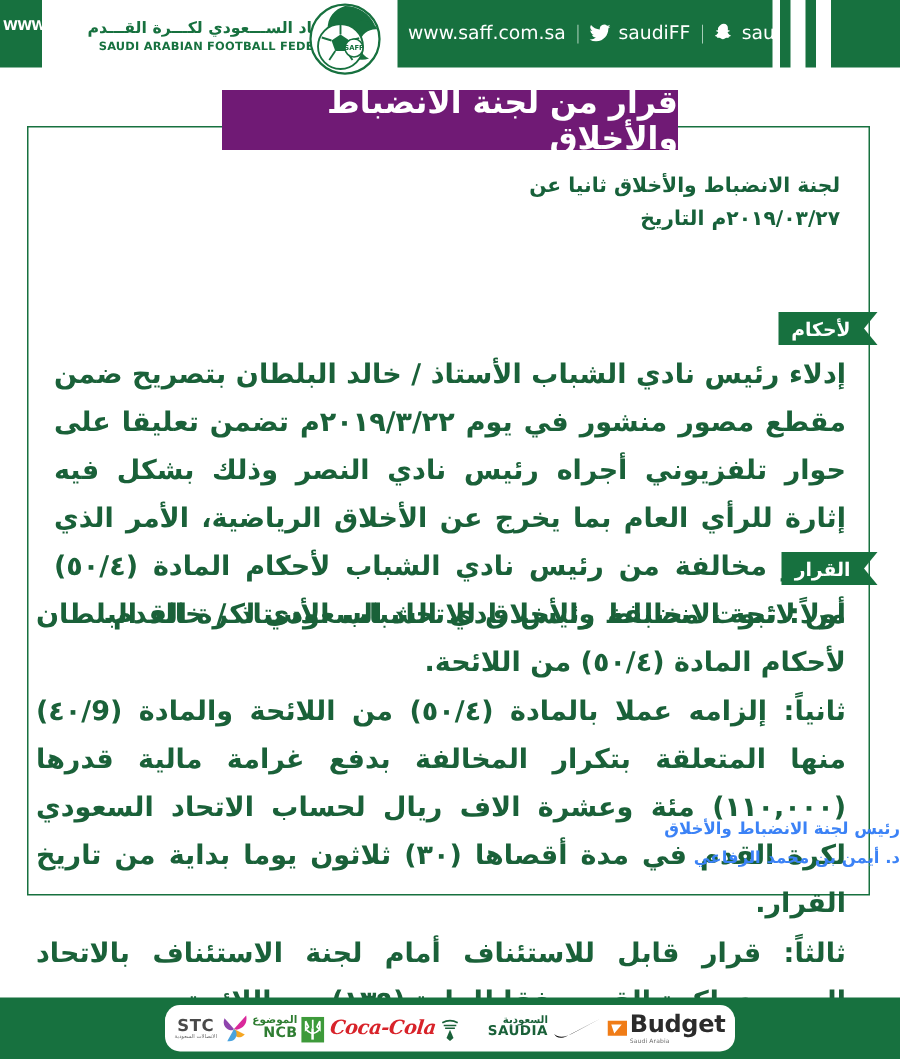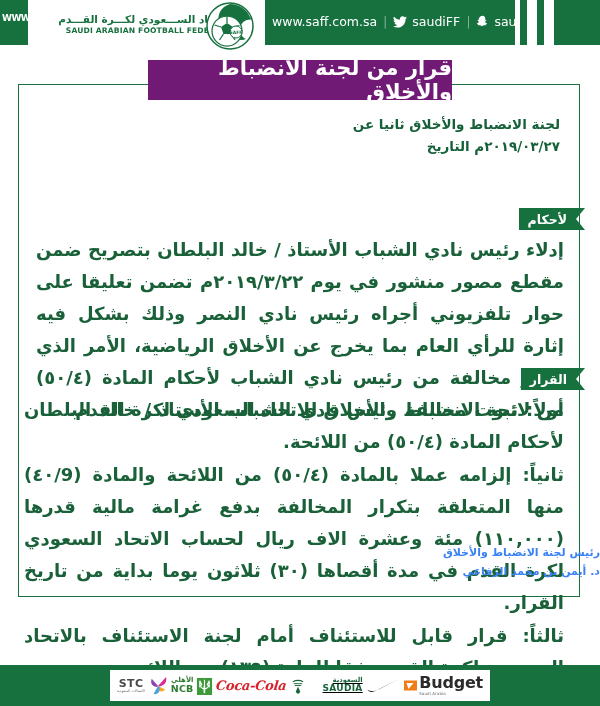--- a/index.html
+++ b/index.html
@@ -256,20 +256,21 @@
     top: 5px;
     width: 380px;
     height: 31px;
     background: #ffffff;
     display: flex;
     align-items: center;
     justify-content: space-around;
     direction: ltr;
     padding: 0 5px;
     box-sizing: border-box;
+    border-radius: 10px;
   }
   .sp {
     display: flex;
     align-items: center;
     justify-content: center;
     height: 100%;
   }
   .sp-stc { flex-direction: column; line-height: 1; }
   .sp-stc .t1 { font-size: 11px; font-weight: bold; color: #4a4a4a; letter-spacing: 0.4px; }
   .sp-stc .t2 { font-size: 3.6px; color: #6b6b6b; letter-spacing: 0.2px; margin-top: 1px; }
@@ -282,21 +283,21 @@
   .sp-cola .cola {
     font-family: "DejaVu Serif", "Liberation Serif", serif;
     font-size: 13px;
     font-style: italic;
     font-weight: bold;
     color: #d8232a;
     letter-spacing: -0.3px;
     transform: skewX(-6deg);
   }
 
-  .sp-saudia { flex-direction: row; align-items: center; gap: 18px; text-decoration: underline; }
+  .sp-saudia { flex-direction: row; align-items: center; gap: 18px; }
   .sp-saudia .sv-txt { display: flex; flex-direction: column; line-height: 1.05; align-items: flex-end; }
   .sp-saudia .ar { font-size: 6.8px; color: #1a6139; font-weight: bold; direction: rtl; }
   .sp-saudia .en { font-size: 9px; color: #1a6139; font-weight: bold; letter-spacing: 0.3px; }
 
   .sp-budget { flex-direction: row; align-items: center; gap: 2px; }
   .sp-budget .bd-txt { display: flex; flex-direction: column; line-height: 1.05; align-items: flex-start; }
   .sp-budget .en { font-size: 16px; color: #2b2b2b; font-weight: bold; letter-spacing: -0.2px; }
   .sp-budget .sub { font-size: 4px; color: #6b6b6b; letter-spacing: 0.1px; }
 </style>
 </head>
@@ -401,21 +402,21 @@
       <svg width="18" height="20" viewBox="0 0 40 44">
         <path d="M20 22 L38 2 C40 12 36 20 24 23 Z" fill="#d9289a"></path>
         <path d="M20 22 L36 30 C28 38 20 34 19 25 Z" fill="#f5a623"></path>
         <path d="M20 22 L6 6 C2 16 8 24 18 24 Z" fill="#8e44ad"></path>
         <path d="M20 22 L10 40 C20 42 26 34 23 25 Z" fill="#4aa3df"></path>
       </svg>
     </div>
 
     <div class="sp sp-ncb">
       <span class="ncb-txt">
-        <span class="ar">الأهلي</span>
+        <span class="ar">الموضوع</span>
         <span class="en">NCB</span>
       </span>
       <svg width="17" height="20" viewBox="0 0 36 42">
         <rect x="2" y="4" width="32" height="36" fill="#3d9a3a"></rect>
         <path d="M8 10 l4 8 l-4 4 Z M18 8 l0 12 M28 10 l-4 8 l4 4 Z" stroke="#ffffff" stroke-width="2.4" fill="none"></path>
         <path d="M9 22 q9 10 18 0" stroke="#ffffff" stroke-width="2.4" fill="none"></path>
         <rect x="16" y="20" width="3.5" height="16" fill="#ffffff"></rect>
       </svg>
     </div>
 

